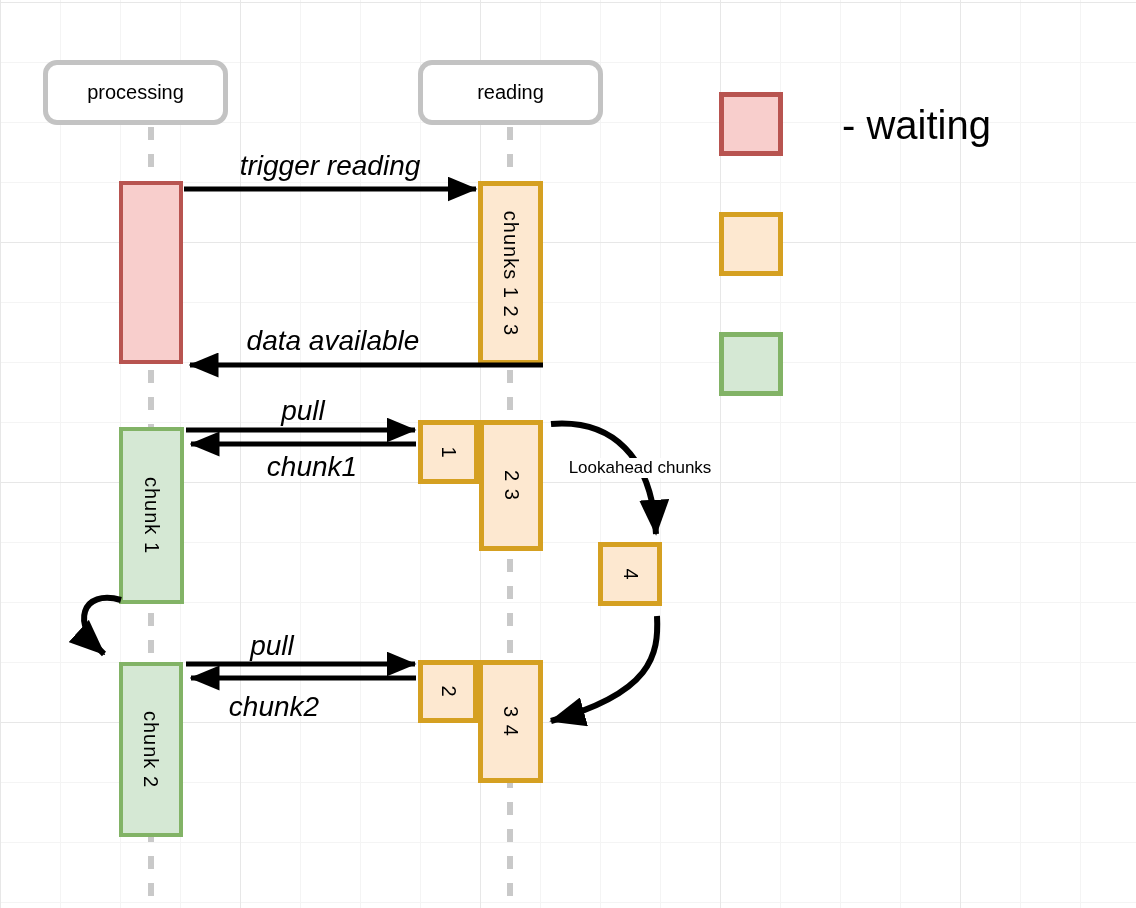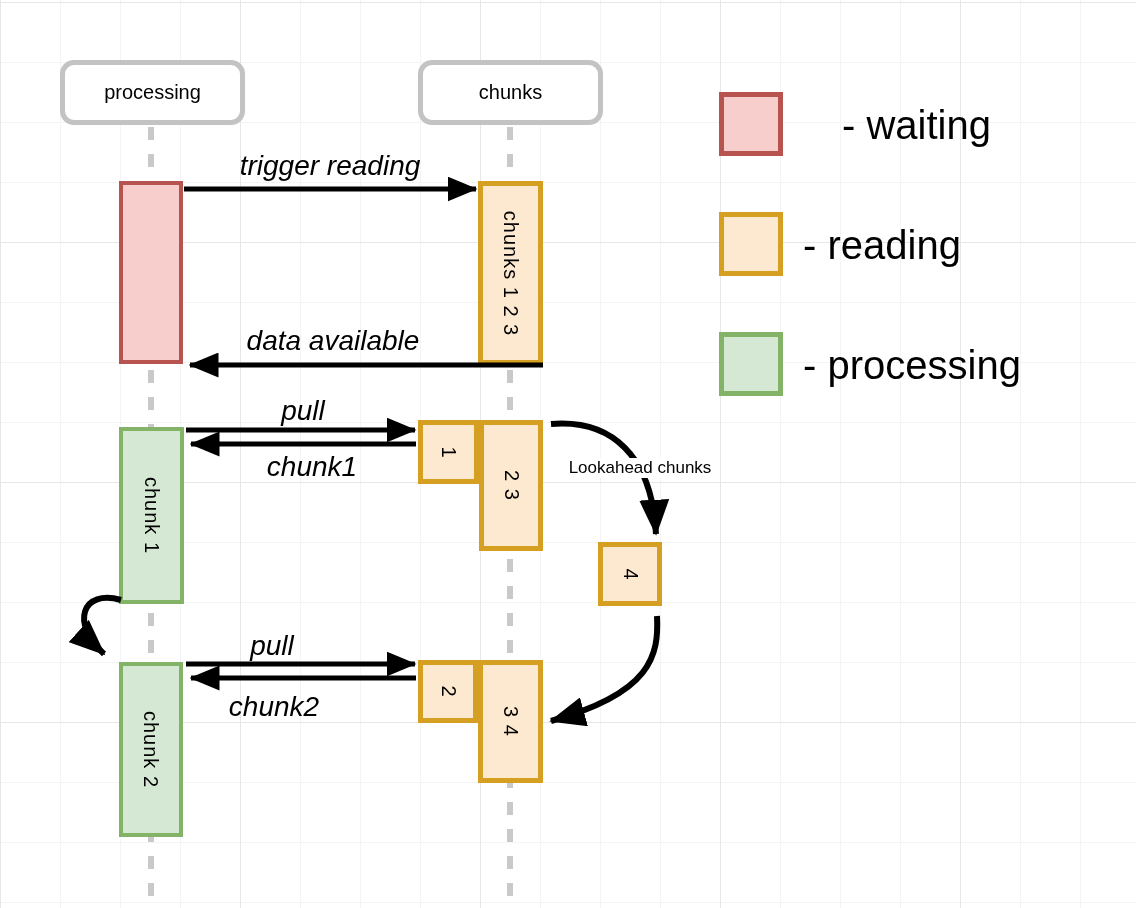--- a/index.html
+++ b/index.html
@@ -78,25 +78,25 @@
 </head>
 <body>
 
 <div class="canvas">
 
   <svg class="layer" width="1136" height="908">
     <line x1="151" y1="127" x2="151" y2="908" stroke="#c9c9c9" stroke-width="6" stroke-dasharray="13 14"></line>
     <line x1="510" y1="127" x2="510" y2="908" stroke="#c9c9c9" stroke-width="6" stroke-dasharray="13 14"></line>
   </svg>
 
-  <div class="head" style="left:60px;top:60px;">
+  <div class="head" style="left:43px;top:60px;">
     <span>processing</span>
   </div>
   <div class="head" style="left:418px;top:60px;">
-    <span>chunks</span>
+    <span>reading</span>
   </div>
 
   <div class="act red" style="left:119px;top:181px;width:64px;height:183px;"></div>
 
   <div class="act orange" style="left:478px;top:181px;width:65px;height:184px;">
     <span class="vtext">chunks 1 2 3</span>
   </div>
 
   <div class="act green" style="left:119px;top:427px;width:65px;height:177px;">
     <span class="vtext">chunk 1</span>
@@ -121,22 +121,20 @@
     <span class="vtext">2</span>
   </div>
   <div class="act orange" style="left:478px;top:660px;width:65px;height:123px;">
     <span class="vtext">3 4</span>
   </div>
 
   <div class="legend-swatch red" style="left:719px;top:92px;"></div>
   <div class="legend-swatch orange" style="left:719px;top:212px;"></div>
   <div class="legend-swatch green" style="left:719px;top:332px;"></div>
   <div class="legend-label" style="left:803px;top:125px;margin-left:39px;">- waiting</div>
-  <div class="legend-label" style="left:803px;top:245px;">- reading</div>
-  <div class="legend-label" style="left:803px;top:365px;">- processing</div>
 
   <svg class="layer" width="1136" height="908">
     <defs>
       <marker id="ah" markerUnits="strokeWidth" markerWidth="6" markerHeight="5" refX="5.7" refY="2.5" orient="auto">
         <path d="M0,0 L6,2.5 L0,5 Z" fill="#000"></path>
       </marker>
     </defs>
     <path d="M184,189 L476,189" stroke="#000" stroke-width="5" fill="none" marker-end="url(#ah)"></path>
     <path d="M543,365 L190,365" stroke="#000" stroke-width="5" fill="none" marker-end="url(#ah)"></path>
     <path d="M186,430 L415,430" stroke="#000" stroke-width="5" fill="none" marker-end="url(#ah)"></path>

